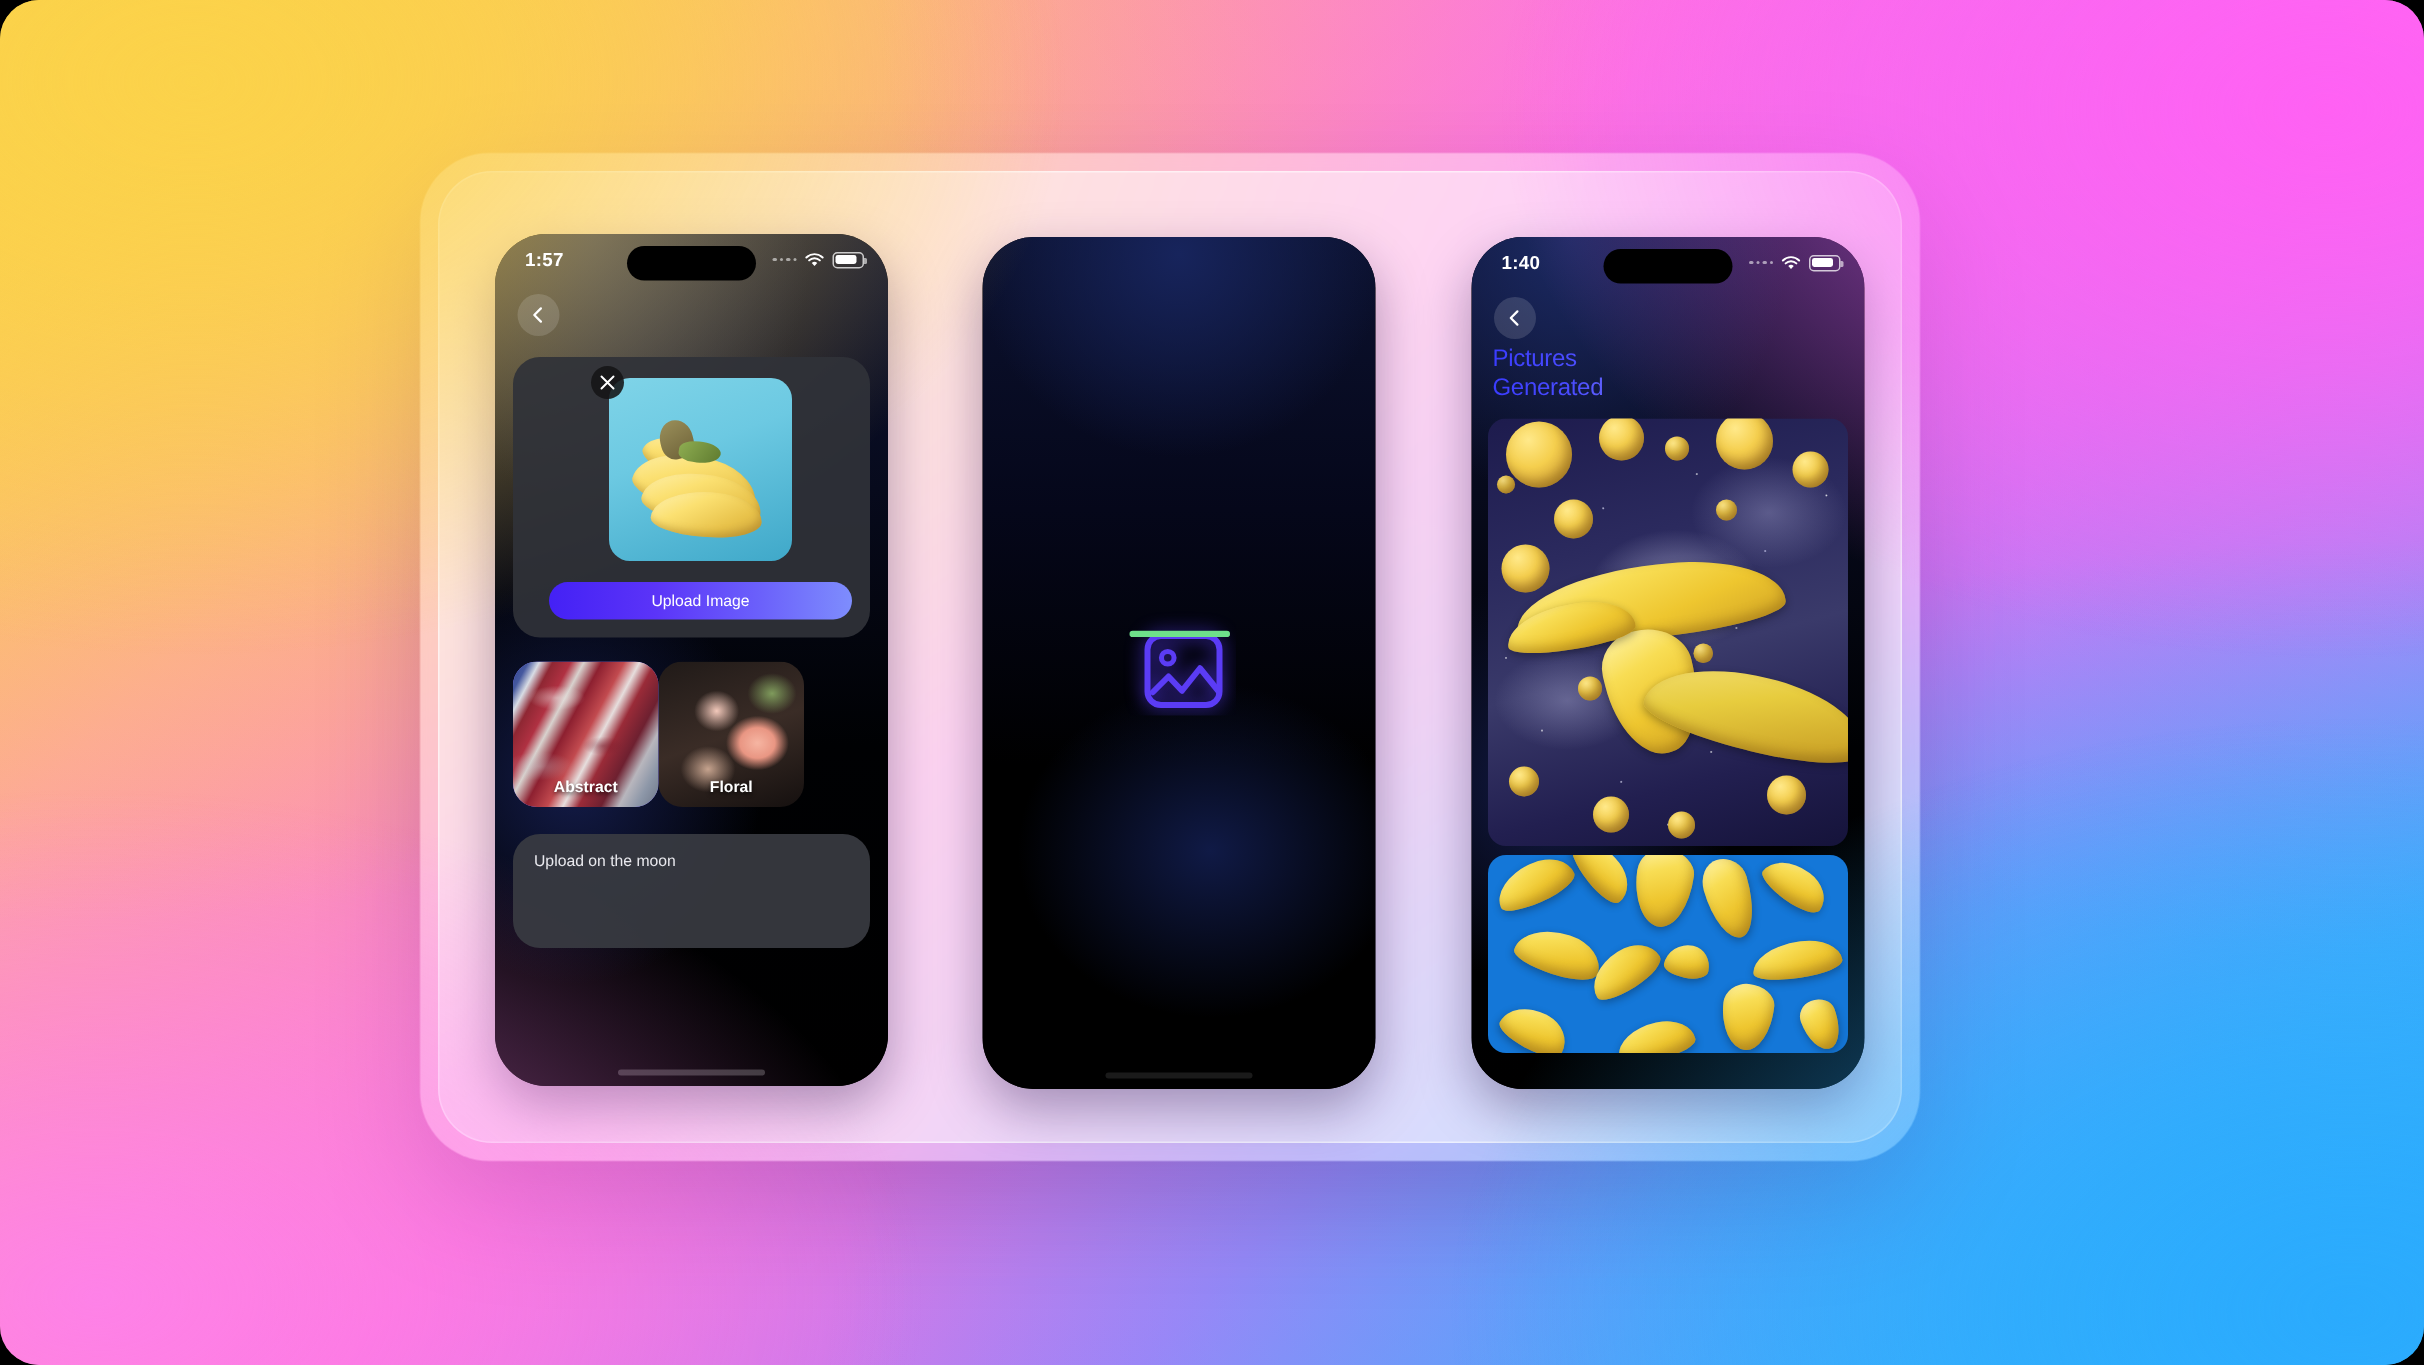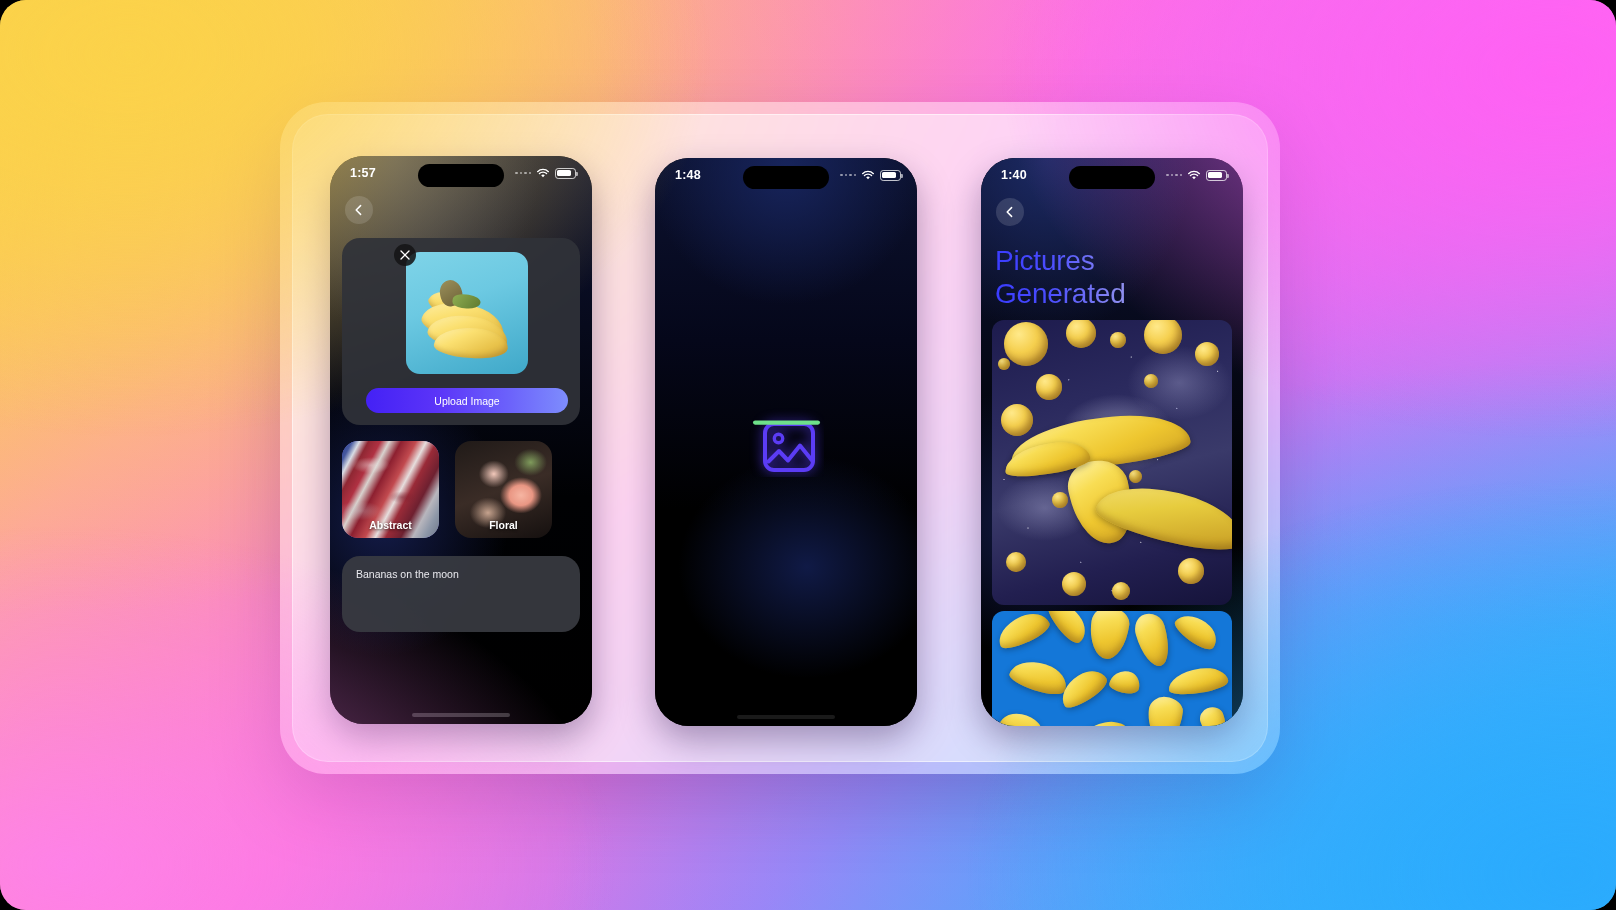--- a/index.html
+++ b/index.html
@@ -126,21 +126,21 @@
   .title {
     position: relative; z-index: 5;
     margin: 6px 0 0 14px;
     font-size: 25px; font-weight: 500; line-height: 1.18;
     letter-spacing: -.2px;
     background: linear-gradient(90deg,#3a3cff 0%, #4b4dff 22%, #8f8fee 52%, #e9e9f6 75%, #ffffff 100%);
     -webkit-background-clip: text; background-clip: text;
     color: transparent;
     white-space: pre-line;
   }
-  .title.t3 { font-size: 28px; margin-top: 18px; }
+  .title.t3 { font-size: 16px; margin-top: 5px; }
 
   
   .upload-card {
     position: relative; z-index: 5;
     margin: 14px 12px 0 12px;
     background: rgba(48,50,56,.92);
     border-radius: 18px;
     padding: 14px 12px 12px 24px;
   }
   .thumb-wrap { position: relative; width: 122px; height: 122px; margin: 0 auto; }
@@ -188,21 +188,21 @@
     height: 25px; border-radius: 14px;
     background: linear-gradient(90deg,#4421f5 0%, #5b34f8 35%, #6b61fb 70%, #7e8dfd 100%);
     display: flex; align-items: center; justify-content: center;
     color: #fff; font-size: 10.5px; cursor: pointer;
   }
 
   
   .styles {
     position: relative; z-index: 5;
     margin-top: 16px; padding-left: 12px;
-    display: flex; gap: 16px; overflow: hidden;
+    display: flex; gap: 0; overflow: hidden;
   }
   .chip {
     flex: 0 0 auto;
     width: 97px; height: 97px; border-radius: 16px;
     position: relative; overflow: hidden; cursor: pointer;
   }
   .chip.sel { outline: 1.6px solid #8b7bff; outline-offset: -1px; border-radius: 16px; }
   .chip-label {
     position: absolute; left: 0; right: 0; bottom: 7px;
     text-align: center; color: #fff;
@@ -405,50 +405,30 @@
         <div class="chip sel">
           <div class="art-abstract"></div>
           <div class="chip-label">Abstract</div>
         </div>
         <div class="chip">
           <div class="art-floral"></div>
           <div class="chip-label">Floral</div>
         </div>
       </div>
 
-      <div class="prompt" placeholder="Describe your image">Bananas on the moon</div>
+      <div class="prompt" placeholder="Describe your image">Upload on the moon</div>
 
       <div class="home-ind"></div>
     </div>
   </div>
 
   <div class="phone p2">
     <div class="screen">
       <div class="nightbg2"></div>
 
-      <div class="statusbar">
-        <div class="sb-time">1:48</div>
-        <div class="notch"></div>
-        <div class="sb-right">
-          <div class="sig">
-              <i></i>
-              <i></i>
-              <i></i>
-              <i></i>
-            </div>
-          <svg class="wifi" viewBox="0 0 16 12">
-            <path d="M8 10.4 5.9 8.1a3 3 0 0 1 4.2 0z" fill="#fff"></path>
-            <path d="M3.9 6.1a5.8 5.8 0 0 1 8.2 0" stroke="#fff" stroke-width="1.5" fill="none" stroke-linecap="round"></path>
-            <path d="M1.8 3.9a8.8 8.8 0 0 1 12.4 0" stroke="#fff" stroke-width="1.5" fill="none" stroke-linecap="round"></path>
-          </svg>
-          <div class="batt">
-              <i></i>
-            </div>
-        </div>
-      </div>
 
       <div class="loader">
         <svg viewBox="0 0 76 70">
           <g class="glow">
             <rect x="17" y="17" width="48" height="46" rx="9" fill="none" stroke="#5b3cf5" stroke-width="4"></rect>
             <circle cx="30.5" cy="31.5" r="4.2" fill="none" stroke="#5b3cf5" stroke-width="3.4"></circle>
             <path d="M20.5 54.5 31 44l9 9.5 12-15 12.5 15.5" fill="none" stroke="#5b3cf5" stroke-width="4" stroke-linecap="round" stroke-linejoin="round"></path>
           </g>
           <rect x="5" y="13.5" width="67" height="4.2" rx="2.1" fill="#6ee08a"></rect>
         </svg>

